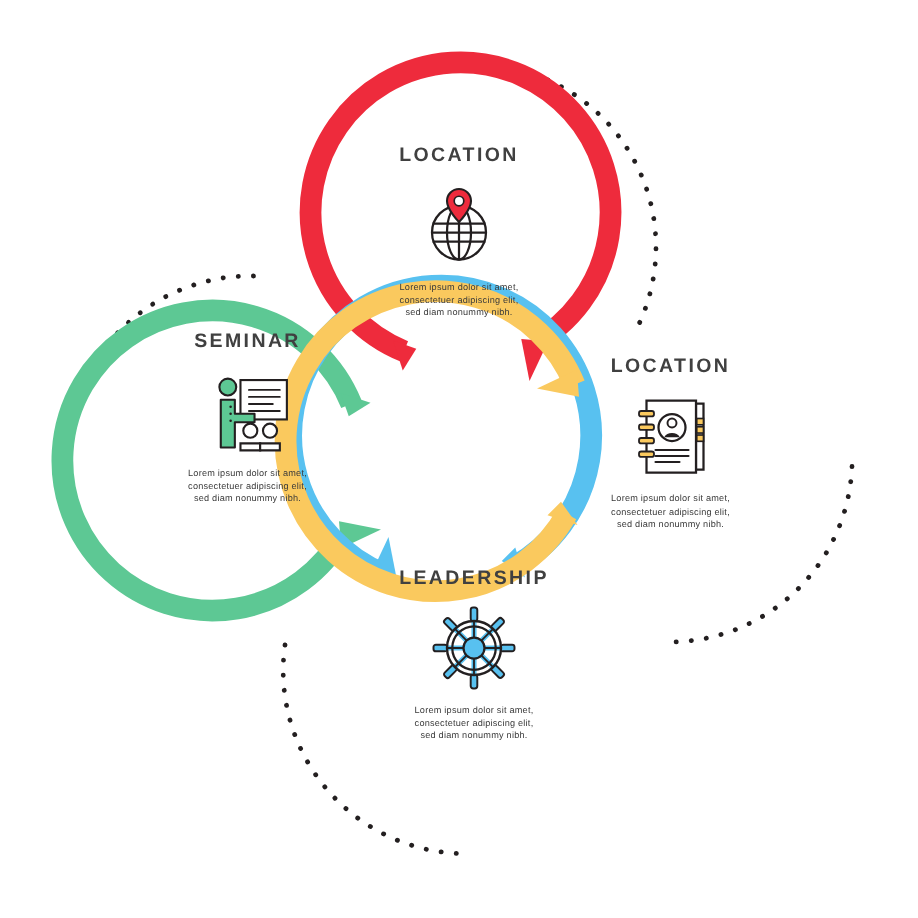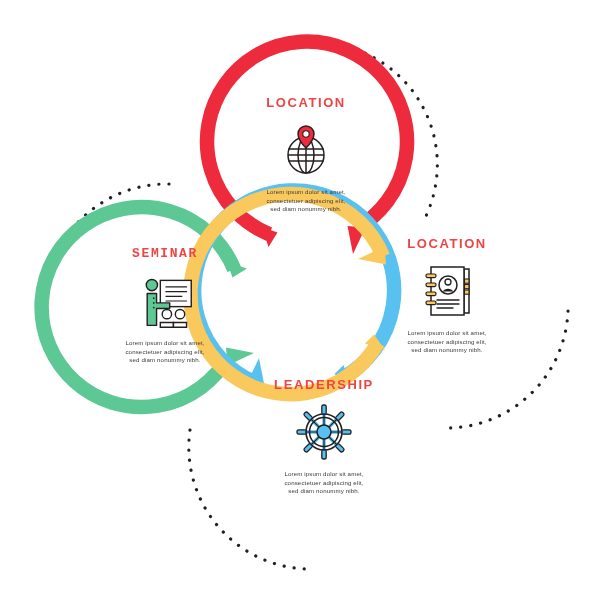--- a/index.html
+++ b/index.html
@@ -36,21 +36,21 @@
     display: flex;
     flex-direction: column;
     align-items: center;
     justify-content: flex-start;
     box-sizing: border-box;
   }
   .node-title {
     font-size: 13px;
     font-weight: bold;
     letter-spacing: 1.6px;
-    color: #ef4444;
+    color: #404040;
     text-align: right;
     white-space: nowrap;
   }
   .node-icon {
     margin-top: 12px;
     width: 60px;
     height: 56px;
     display: block;
   }
   .node-desc {
@@ -59,24 +59,24 @@
     line-height: 8.6px;
     color: #3a3a3a;
     text-align: center;
     letter-spacing: 0.15px;
     width: 128px;
     white-space: pre-line;
   }
   .node-location { left: 306px; top: 165px; }
   .node-location .node-title { margin-top: 30px; }
   .node-seminar  { left: 165px; top: 306px; }
-  .node-seminar .node-title { margin-top: 40px; font-family: Liberation Mono, monospace; }
+  .node-seminar .node-title { margin-top: 13px; }
   .node-contacts { left: 447px; top: 306px; }
   .node-contacts .node-title { margin-top: 30px; }
-  .node-leadership { left: 324px; top: 447px; }
+  .node-leadership { left: 316px; top: 447px; }
   .node-leadership .node-title { margin-top: 30px; }
 </style>
 </head>
 <body>
 
 <div id="infographic">
 
   <svg id="rings-svg" viewBox="0 0 612 612">
 
     <g fill="none" stroke="#231f20" stroke-width="3.2" stroke-linecap="round" stroke-dasharray="0.1 10">

